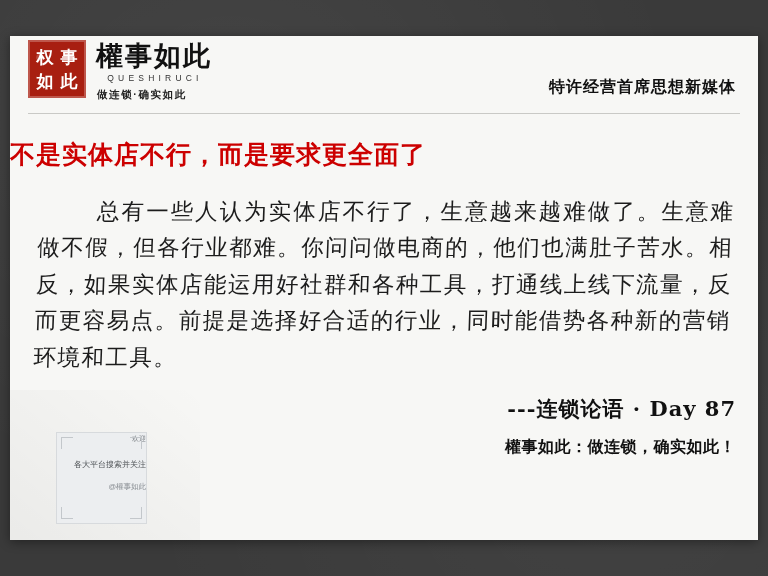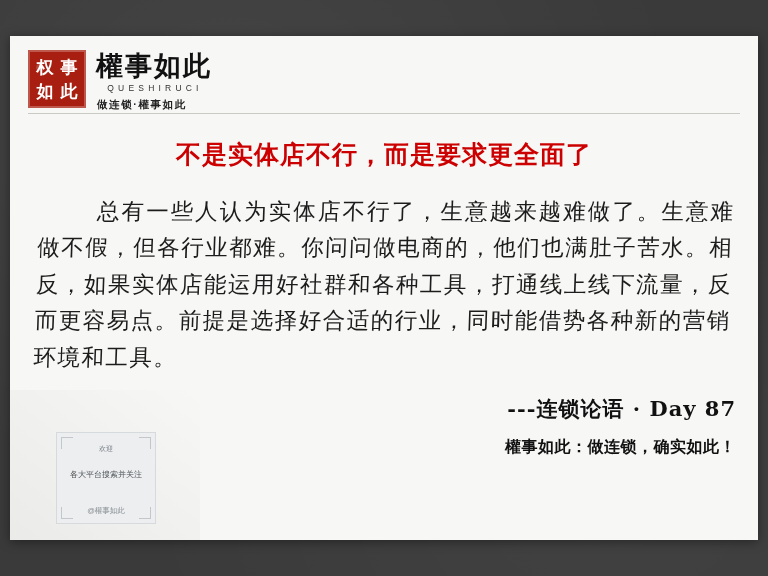--- a/index.html
+++ b/index.html
@@ -38,21 +38,21 @@
     height: 504px;
     background: #f7f7f5;
     box-shadow: 0 2px 10px rgba(0,0,0,0.4);
     overflow: hidden;
   }
 
   
   .header {
     position: relative;
     height: 78px;
-    padding: 14px 22px 0 18px;
+    padding: 4px 22px 0 18px;
     box-sizing: border-box;
   }
   .header-row {
     display: flex;
     align-items: center;
     justify-content: space-between;
   }
   .brand {
     display: flex;
     align-items: flex-start;
@@ -132,21 +132,20 @@
     position: absolute;
     left: 18px;
     right: 18px;
     bottom: 0;
     height: 1px;
     background: #c9c9c6;
   }
 
   
   .headline {
-    text-align: center;
     color: #cc0000;
     font-family: "DejaVu Serif", "Liberation Serif", serif;
     font-weight: bold;
     font-size: 25px;
     letter-spacing: 1px;
     margin-top: 24px;
   }
 
   
   .body-text {
@@ -187,34 +186,33 @@
     color: #111;
     letter-spacing: 0.5px;
     font-family: Liberation Serif, serif;
   }
 
   
   .qr-box {
     position: absolute;
     left: 46px;
     bottom: 16px;
-    width: 100px;
+    width: 91px;
     height: 92px;
     background: #eceef0;
     border: 1px solid #d7dadd;
     color: #6e7479;
-    text-align: center;
+    text-align: right;
     box-sizing: border-box;
-    padding-top: 10px;
     font-size: 7px;
     line-height: 1.8;
   }
   .qr-box .welcome { font-size: 7px; color: #7d8287; }
   .qr-box .search  { font-size: 8px; color: #4f5357; margin-top: 12px; }
-  .qr-box .handle  { font-size: 7.5px; color: #8a8f94; margin-top: 22px; }
+  .qr-box .handle  { font-size: 7.5px; color: #8a8f94; margin-top: 8px; }
   .qr-corner {
     position: absolute;
     width: 11px;
     height: 11px;
     border: 1px solid #c3c7cb;
   }
   .qr-corner.tl { top: 4px; left: 4px; border-right: none; border-bottom: none; }
   .qr-corner.tr { top: 4px; right: 4px; border-left: none; border-bottom: none; }
   .qr-corner.bl { bottom: 4px; left: 4px; border-right: none; border-top: none; }
   .qr-corner.br { bottom: 4px; right: 4px; border-left: none; border-top: none; }
@@ -245,24 +243,25 @@
             <div class="seal-grid">
               <span>权</span>
               <span>事</span>
               <span>如</span>
               <span>此</span>
             </div>
           </div>
           <div class="brand-text">
             <div class="brand-title">權事如此</div>
             <div class="brand-pinyin">QUESHIRUCI</div>
-            <div class="brand-sub">做连锁·權事如此</div>
+            <div class="brand-sub">做连锁·确实如此</div>
           </div>
         </div>
 
+        <div class="header-tag">特许经营首席思想新媒体</div>
       </div>
       <div class="rule"></div>
     </div>
 
     <div class="headline">不是实体店不行，而是要求更全面了</div>
 
     <div class="body-text">
       <p><span class="indent"></span><span>总有一些人认为实体店不行了，生意越来越难做了。生意难做不假，但各行业都难。你问问做电商的，他们也满肚子苦水。相反，如果实体店能运用好社群和各种工具，打通线上线下流量，反而更容易点。前提是选择好合适的行业，同时能借势各种新的营销环境和工具。</span></p>
     </div>
 

